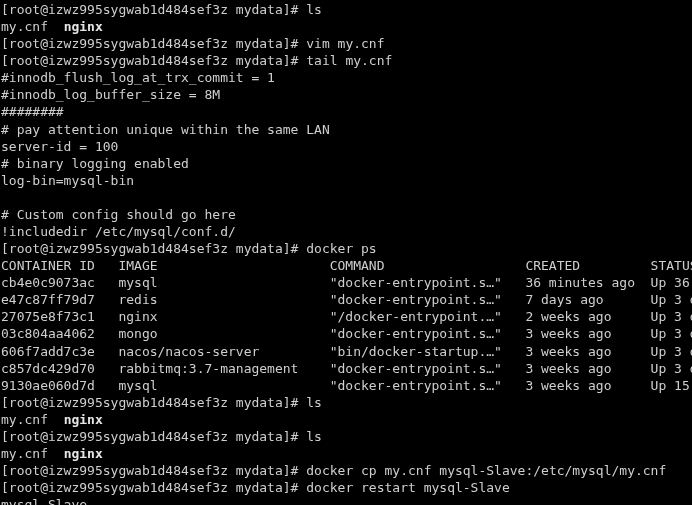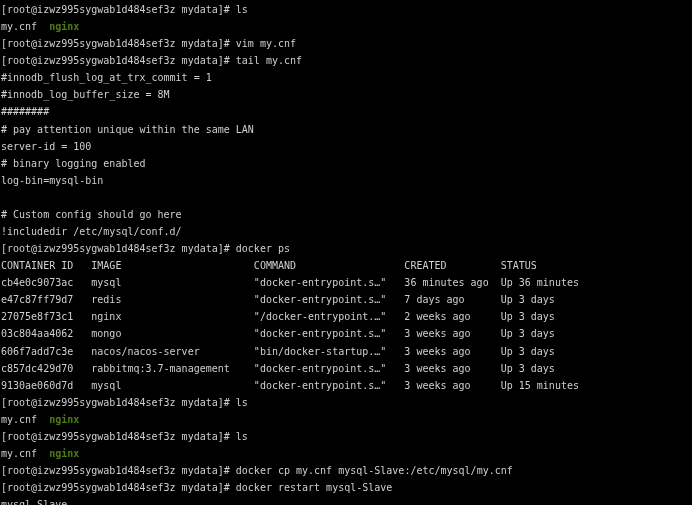--- a/index.html
+++ b/index.html
@@ -7,39 +7,39 @@
     padding: 0;
     background: #000000;
   }
   #terminal {
     position: relative;
     width: 692px;
     height: 505px;
     background: #000000;
     overflow: hidden;
     font-family: "DejaVu Sans Mono", "Liberation Mono", monospace;
-    font-size: 10px;
+    font-size: 13px;
     line-height: 17.08px;
     color: #cfcfcf;
     -webkit-font-smoothing: antialiased;
   }
   #screen {
     position: absolute;
     left: 0;
     top: 0;
     padding: 1px 0 0 1px;
     white-space: pre;
   }
   .line {
     height: 17.08px;
     white-space: pre;
     letter-spacing: 0px;
   }
   .dir {
-    color: #4d7c0f;
+    color: #e5e5e5;
     font-weight: bold;
   }
   .plain { color: #cfcfcf; }
 </style>
 </head>
 <body>
 
 <div id="terminal">
   <div id="screen"><div class="line"><span class="plain">[root@izwz995sygwab1d484sef3z mydata]# </span><span class="plain">ls</span></div><div class="line"><span class="plain">my.cnf</span><span>  </span><span class="dir">nginx</span></div><div class="line"><span class="plain">[root@izwz995sygwab1d484sef3z mydata]# </span><span class="plain">vim my.cnf</span></div><div class="line"><span class="plain">[root@izwz995sygwab1d484sef3z mydata]# </span><span class="plain">tail my.cnf</span></div><div class="line"><span class="plain">#innodb_flush_log_at_trx_commit = 1</span></div><div class="line"><span class="plain">#innodb_log_buffer_size = 8M</span></div><div class="line"><span class="plain">########</span></div><div class="line"><span class="plain"># pay attention unique within the same LAN</span></div><div class="line"><span class="plain">server-id = 100</span></div><div class="line"><span class="plain"># binary logging enabled</span></div><div class="line"><span class="plain">log-bin=mysql-bin</span></div><div class="line"><span class="plain"></span></div><div class="line"><span class="plain"># Custom config should go here</span></div><div class="line"><span class="plain">!includedir /etc/mysql/conf.d/</span></div><div class="line"><span class="plain">[root@izwz995sygwab1d484sef3z mydata]# </span><span class="plain">docker ps</span></div><div class="line"><span class="plain">CONTAINER ID   IMAGE                      COMMAND                  CREATED         STATUS</span></div><div class="line"><span class="plain">cb4e0c9073ac   mysql                      "docker-entrypoint.s…"   36 minutes ago  Up 36 minutes</span></div><div class="line"><span class="plain">e47c87ff79d7   redis                      "docker-entrypoint.s…"   7 days ago      Up 3 days</span></div><div class="line"><span class="plain">27075e8f73c1   nginx                      "/docker-entrypoint.…"   2 weeks ago     Up 3 days</span></div><div class="line"><span class="plain">03c804aa4062   mongo                      "docker-entrypoint.s…"   3 weeks ago     Up 3 days</span></div><div class="line"><span class="plain">606f7add7c3e   nacos/nacos-server         "bin/docker-startup.…"   3 weeks ago     Up 3 days</span></div><div class="line"><span class="plain">c857dc429d70   rabbitmq:3.7-management    "docker-entrypoint.s…"   3 weeks ago     Up 3 days</span></div><div class="line"><span class="plain">9130ae060d7d   mysql                      "docker-entrypoint.s…"   3 weeks ago     Up 15 minutes</span></div><div class="line"><span class="plain">[root@izwz995sygwab1d484sef3z mydata]# </span><span class="plain">ls</span></div><div class="line"><span class="plain">my.cnf</span><span>  </span><span class="dir">nginx</span></div><div class="line"><span class="plain">[root@izwz995sygwab1d484sef3z mydata]# </span><span class="plain">ls</span></div><div class="line"><span class="plain">my.cnf</span><span>  </span><span class="dir">nginx</span></div><div class="line"><span class="plain">[root@izwz995sygwab1d484sef3z mydata]# </span><span class="plain">docker cp my.cnf mysql-Slave:/etc/mysql/my.cnf</span></div><div class="line"><span class="plain">[root@izwz995sygwab1d484sef3z mydata]# </span><span class="plain">docker restart mysql-Slave</span></div><div class="line"><span class="plain">mysql-Slave</span></div></div>
 </div>

